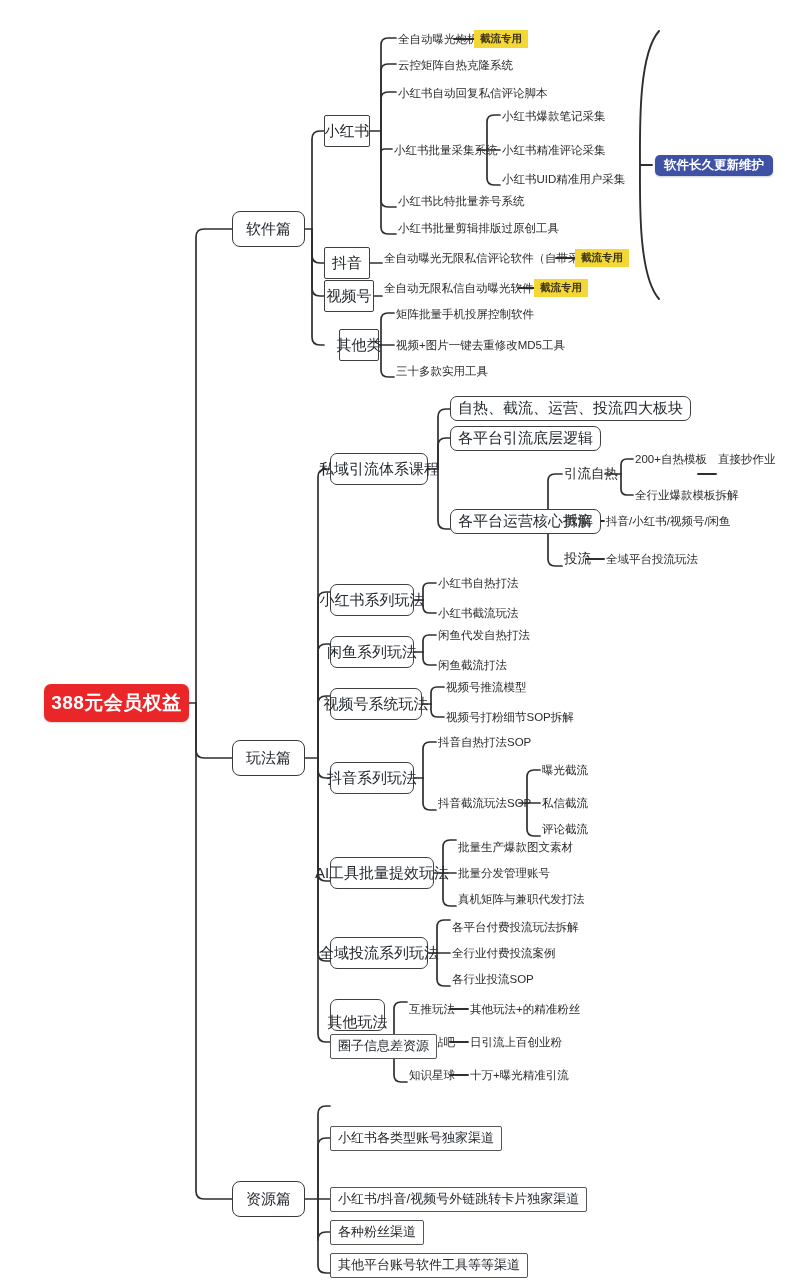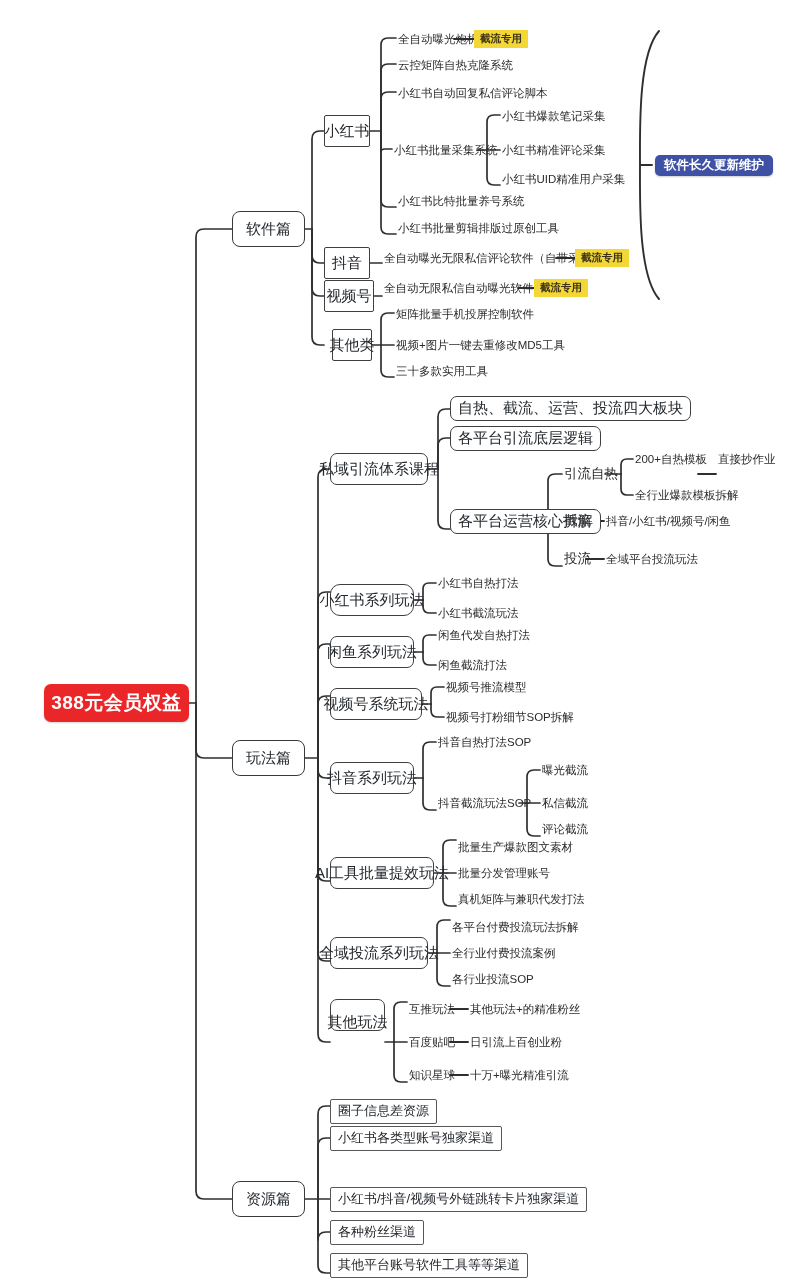--- a/index.html
+++ b/index.html
@@ -233,21 +233,21 @@
 
   <div class="node n-l2" style="left:324px;top:115px;width:46px;height:32px;">
     <span>小红书</span>
   </div>
   <div class="node n-l2" style="left:324px;top:247px;width:46px;height:32px;">
     <span>抖音</span>
   </div>
   <div class="node n-l2" style="left:324px;top:280px;width:50px;height:32px;">
     <span>视频号</span>
   </div>
-  <div class="node n-l2" style="left:332px;top:329px;width:40px;height:32px;">
+  <div class="node n-l2" style="left:339px;top:329px;width:40px;height:32px;">
     <span>其他类</span>
   </div>
 
   <div class="node n-leaf" style="left:396px;top:31px;height:16px;">
     <span>全自动曝光炮机</span>
   </div>
   <div class="node n-tag-yellow" style="left:474px;top:30px;height:18px;">
     <span>截流专用</span>
   </div>
   <div class="node n-leaf" style="left:396px;top:57px;height:16px;">
@@ -338,21 +338,21 @@
   <div class="node n-leaf" style="left:604px;top:513px;height:16px;">
     <span>抖音/小红书/视频号/闲鱼</span>
   </div>
   <div class="node n-leaf big" style="left:562px;top:551px;height:17px;">
     <span>投流</span>
   </div>
   <div class="node n-leaf" style="left:604px;top:551px;height:16px;">
     <span>全域平台投流玩法</span>
   </div>
 
-  <div class="node n-l2 rounded" style="left:330px;top:584px;width:84px;height:32px;border-radius:10px;">
+  <div class="node n-l2 rounded" style="left:330px;top:584px;width:84px;height:32px;">
     <span>小红书系列玩法</span>
   </div>
   <div class="node n-leaf" style="left:436px;top:575px;height:16px;">
     <span>小红书自热打法</span>
   </div>
   <div class="node n-leaf" style="left:436px;top:605px;height:16px;">
     <span>小红书截流玩法</span>
   </div>
 
   <div class="node n-l2 rounded" style="left:330px;top:636px;width:84px;height:32px;">
@@ -438,21 +438,21 @@
   <div class="node n-leaf" style="left:407px;top:1067px;height:16px;">
     <span>知识星球</span>
   </div>
   <div class="node n-leaf" style="left:468px;top:1067px;height:16px;">
     <span>十万+曝光精准引流</span>
   </div>
 
   <div class="node n-l1" style="left:232px;top:1181px;width:73px;height:36px;">
     <span>资源篇</span>
   </div>
-  <div class="node n-res" style="left:330px;top:1099px;height:25px;">
+  <div class="node n-res" style="left:330px;top:1034px;height:25px;">
     <span>圈子信息差资源</span>
   </div>
   <div class="node n-res" style="left:330px;top:1126px;height:25px;">
     <span>小红书各类型账号独家渠道</span>
   </div>
   <div class="node n-res" style="left:330px;top:1187px;height:25px;">
     <span>小红书/抖音/视频号外链跳转卡片独家渠道</span>
   </div>
   <div class="node n-res" style="left:330px;top:1220px;height:25px;">
     <span>各种粉丝渠道</span>

